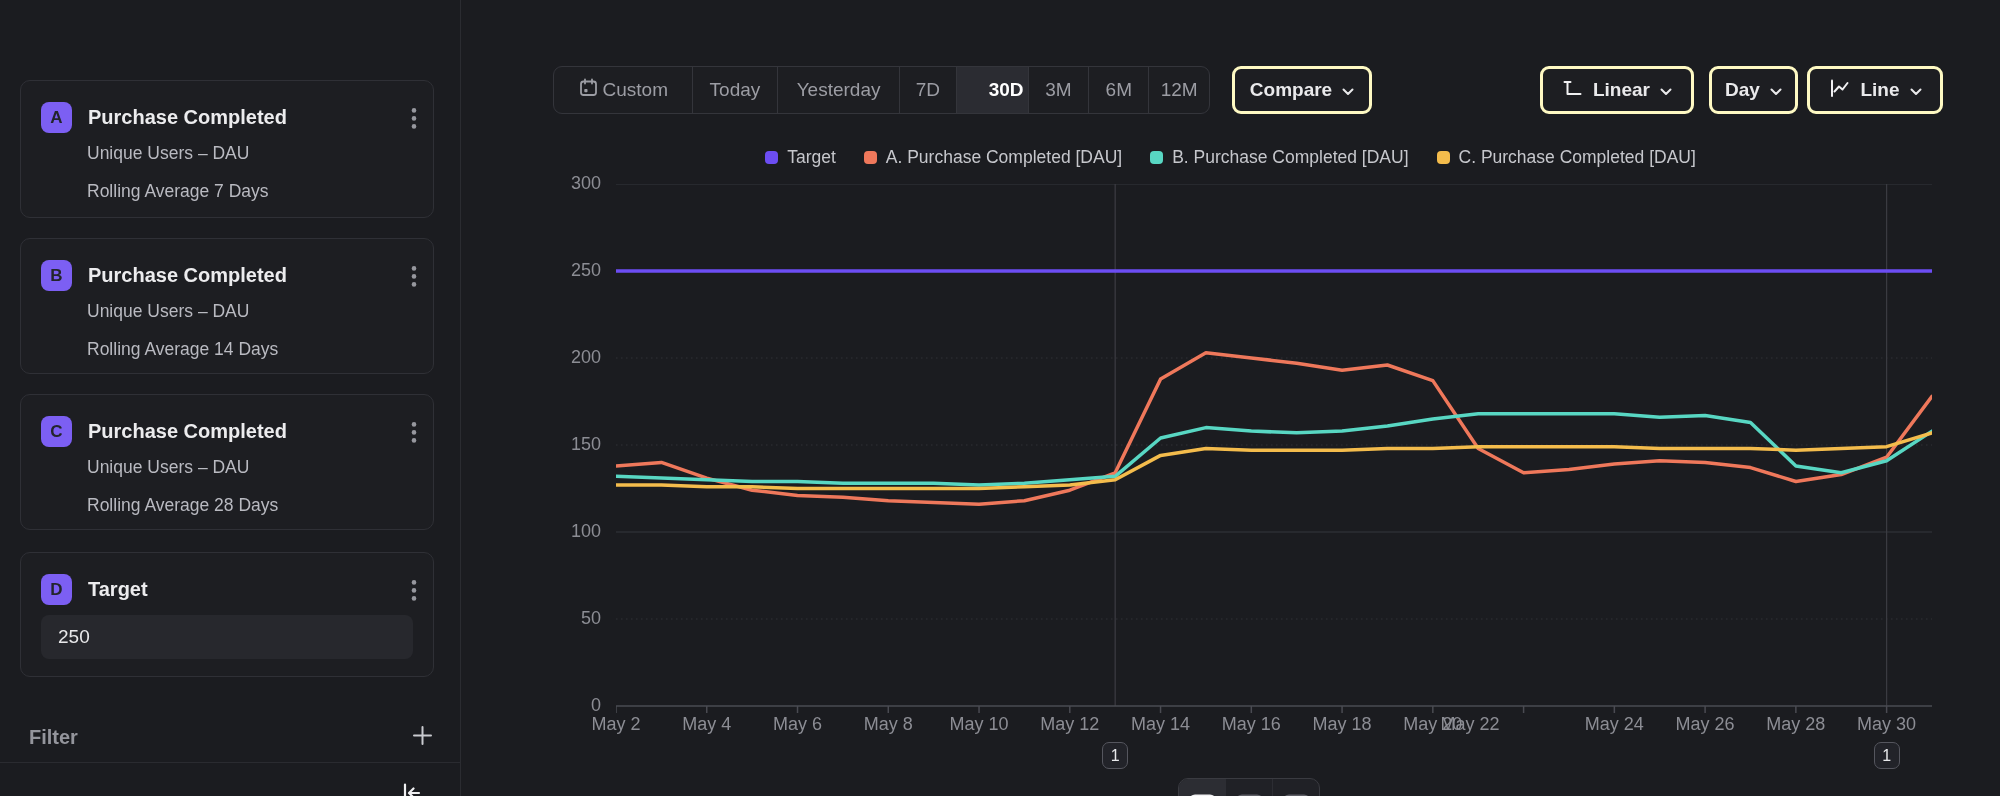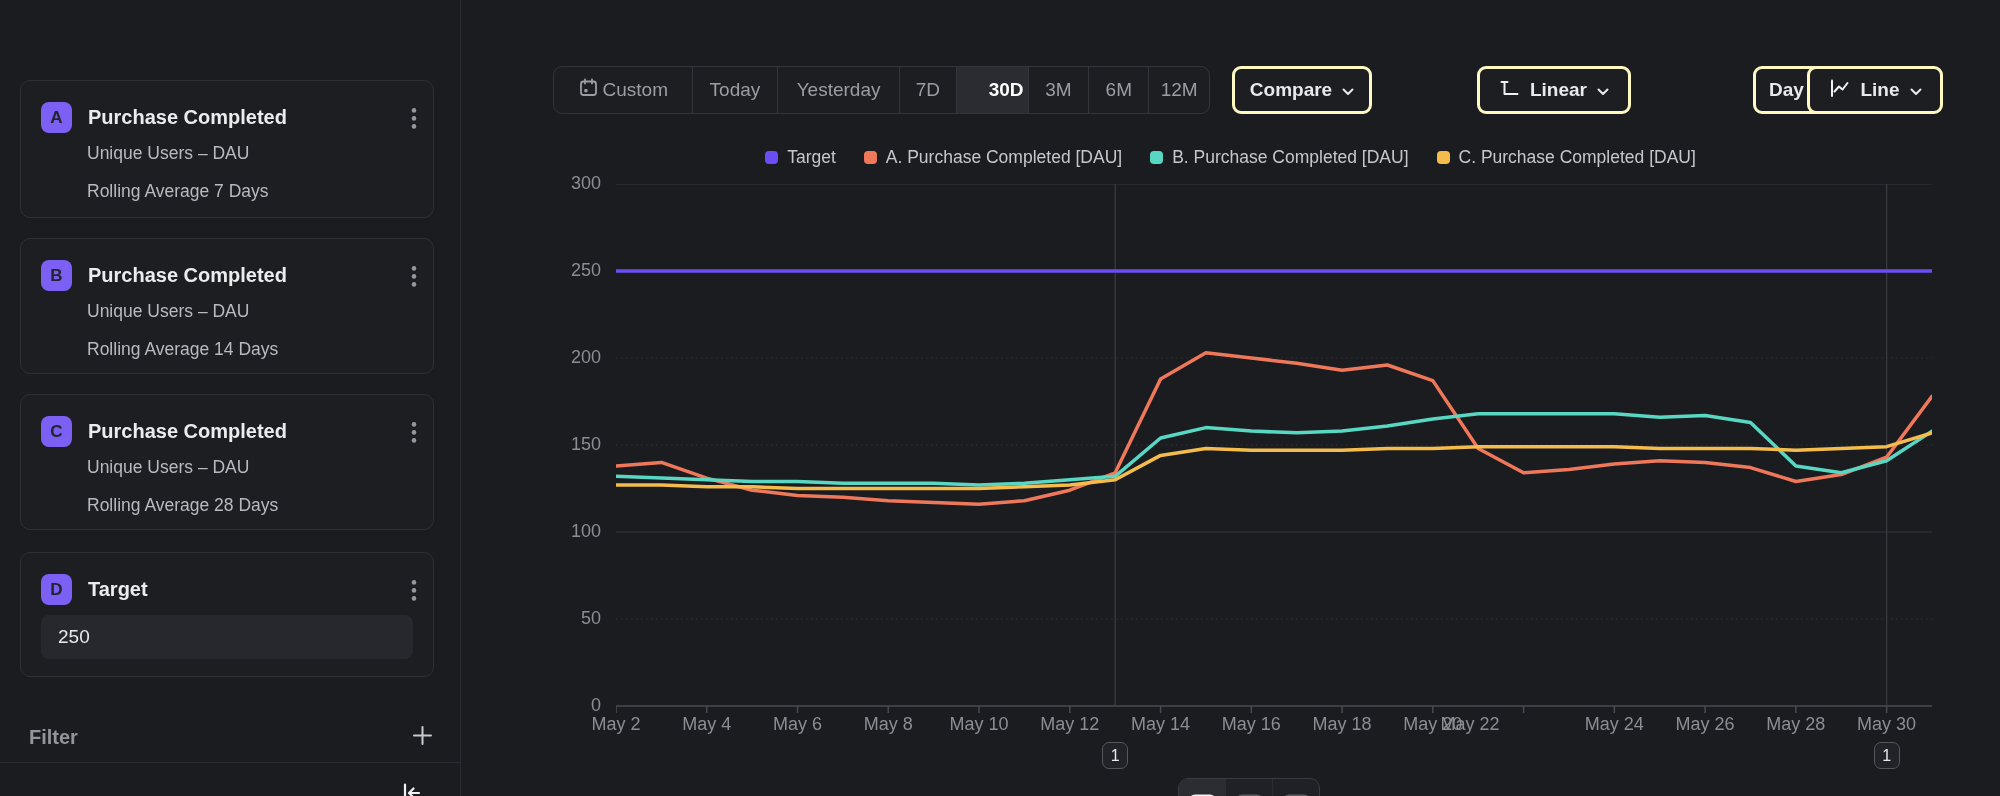--- a/index.html
+++ b/index.html
@@ -194,35 +194,35 @@
 
     <button class="btn" style="left:771px; width:140px;">
       <span>Compare</span>
       <span>
         <svg width="12" height="8" viewBox="0 0 12 8">
             <path d="M1.5 1.5 6 6l4.5-4.5" stroke="#e9e9eb" stroke-width="2" stroke-linecap="round" stroke-linejoin="round" fill="none"></path>
           </svg>
       </span>
     </button>
 
-    <button class="btn" style="left:1016px; width:154px;">
+    <button class="btn" style="left:1079px; width:154px;">
       <span>
         <svg width="21" height="21" viewBox="0 0 21 21">
             <path d="M2.5 5h6M5.5 5v12M5.5 17h13" stroke="#f0f0f2" stroke-width="2" stroke-linecap="round" fill="none"></path>
           </svg>
       </span>
       <span>Linear</span>
       <span>
         <svg width="12" height="8" viewBox="0 0 12 8">
             <path d="M1.5 1.5 6 6l4.5-4.5" stroke="#e9e9eb" stroke-width="2" stroke-linecap="round" stroke-linejoin="round" fill="none"></path>
           </svg>
       </span>
     </button>
 
-    <button class="btn" style="left:1292px; width:89px;">
+    <button class="btn" style="left:1248px; width:89px;">
       <span>Day</span>
       <span>
         <svg width="12" height="8" viewBox="0 0 12 8">
             <path d="M1.5 1.5 6 6l4.5-4.5" stroke="#e9e9eb" stroke-width="2" stroke-linecap="round" stroke-linejoin="round" fill="none"></path>
           </svg>
       </span>
     </button>
 
     <button class="btn" style="left:1346px; width:136px;">
       <span>

